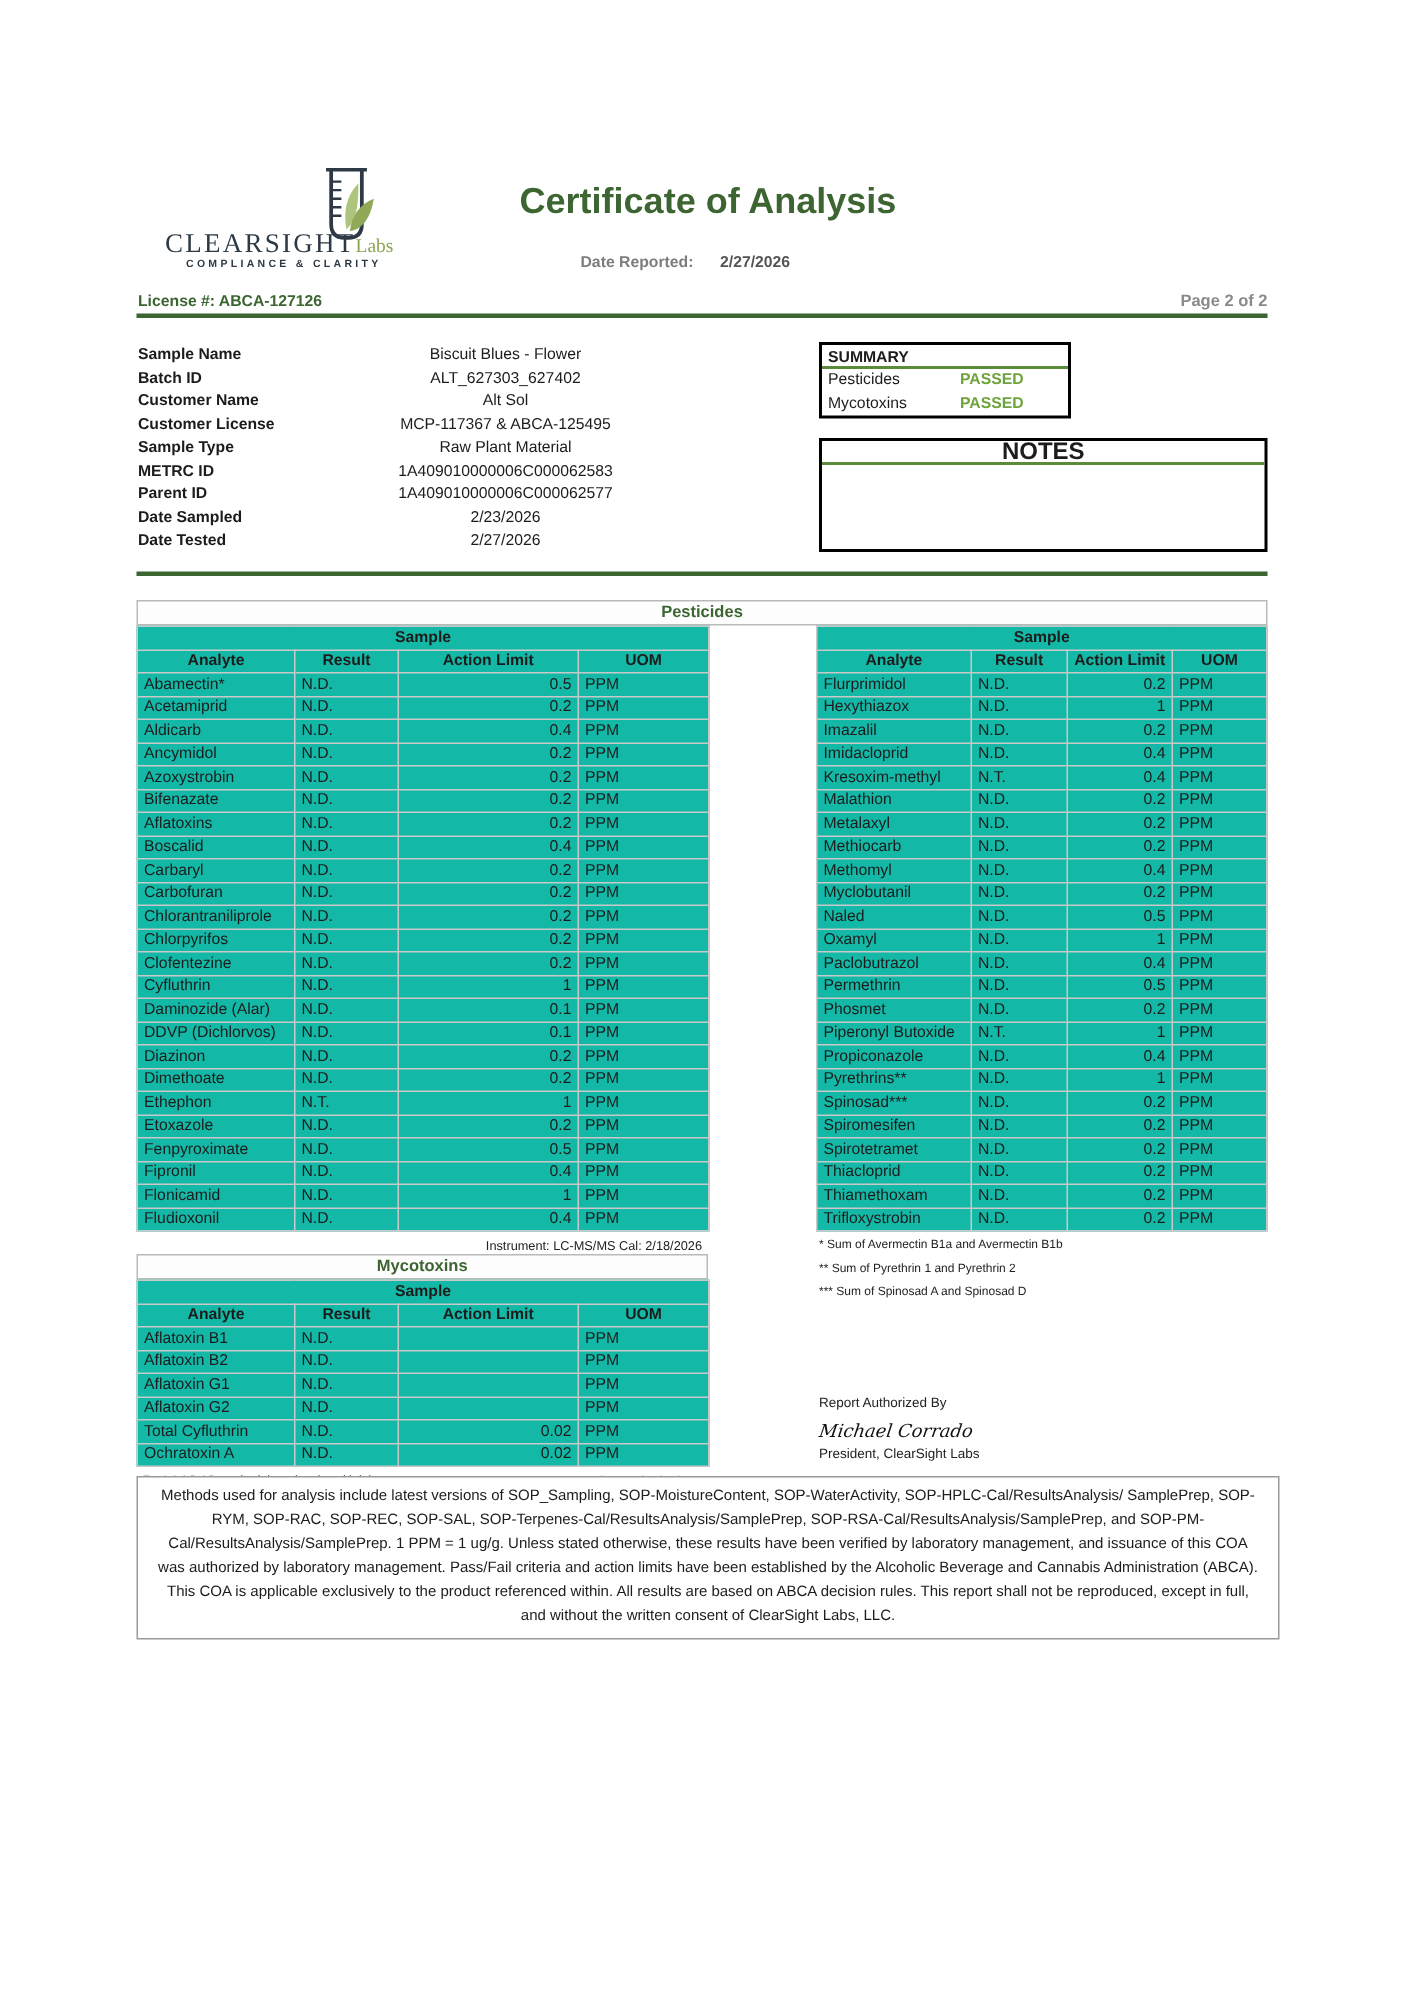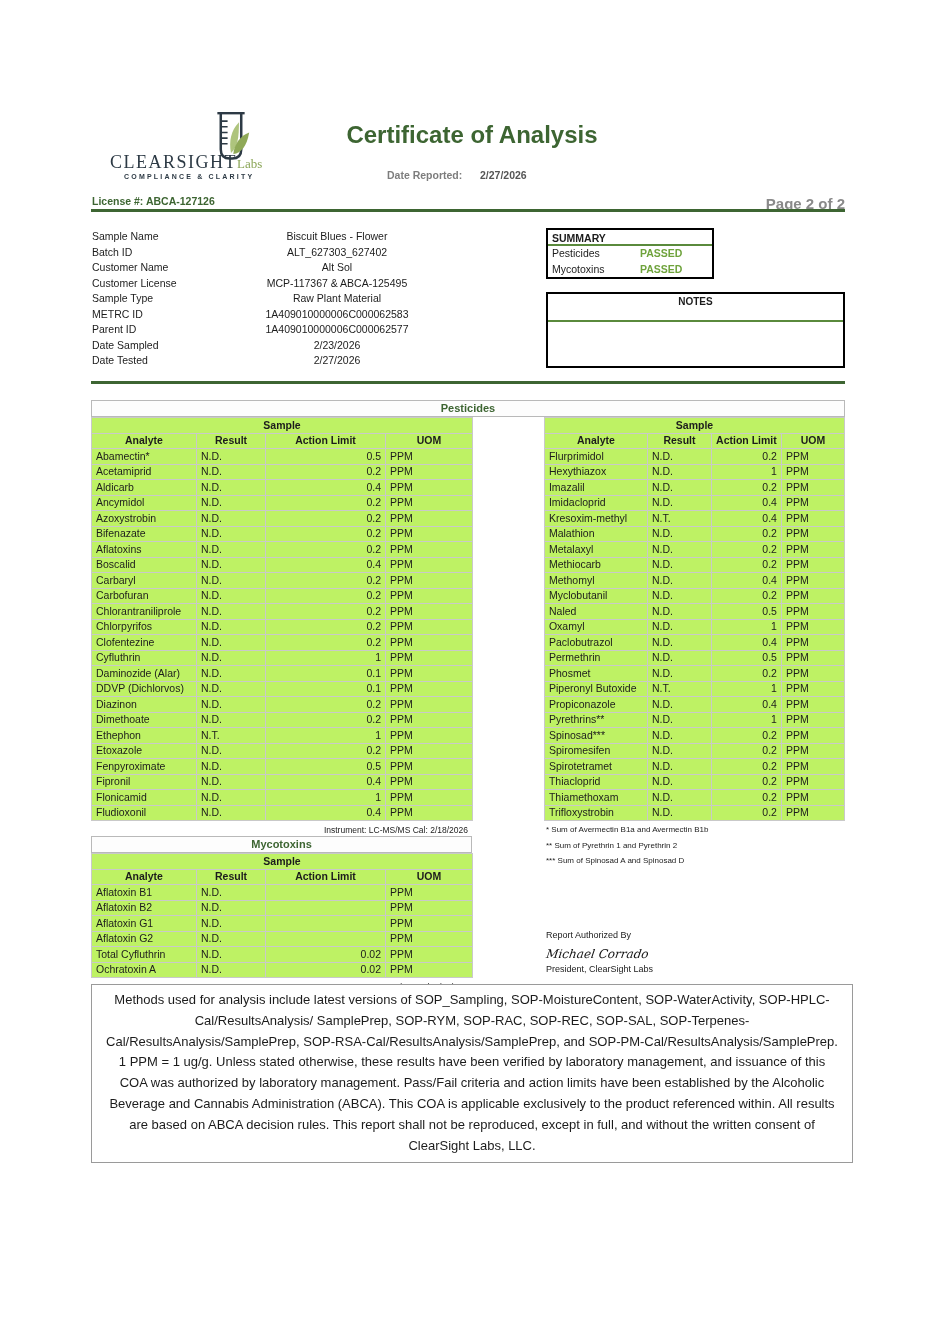--- a/index.html
+++ b/index.html
@@ -20,49 +20,49 @@
   .logo-tagline { position:absolute; left:14px; top:63px; font-size:7px; font-weight:bold;
                   letter-spacing:2.2px; color:#2d3a45; }
 
   .coa-title { position:absolute; left:0; top:121px; width:944px; text-align:center;
                font-size:24px; font-weight:bold; color:#3d6532; }
   .date-reported { position:absolute; left:387px; top:169px; font-size:10.5px; font-weight:bold; }
   .date-reported .lbl { color:#7d7d7d; }
   .date-reported .val { color:#555; position:absolute; left:93px; top:0; white-space:nowrap; }
 
   .license { position:absolute; left:92px; top:195px; font-size:10.5px; font-weight:bold; color:#3d6532; }
-  .page-label { position:absolute; right:99px; top:195px; font-size:15px; font-weight:bold; color:#8a8a8a; }
+  .page-label { position:absolute; right:99px; top:195px; font-size:11px; font-weight:bold; color:#8a8a8a; }
   .rule { position:absolute; left:91px; width:754px; height:3px; background:#3d6532; }
   .rule1 { top:209px; } .rule2 { top:381px; }
 
   
   .info { position:absolute; left:92px; top:229px; width:380px; font-size:10.5px; }
   .info-row { display:flex; height:15.5px; line-height:15.5px; }
-  .info-label { width:120px; font-weight:normal; }
+  .info-label { width:120px; font-weight:bold; }
   .info-value { width:250px; text-align:center; }
 
   
   .summary-box { position:absolute; left:546px; top:228px; width:168px; border:2px solid #000; background:#fff; }
   .summary-title { font-size:10.5px; font-weight:bold; padding:1px 4px; height:16px; line-height:14px;
                    border-bottom:2px solid #5a8a3c; }
   .summary-row { display:flex; font-size:10.5px; height:15.5px; line-height:15.5px; padding-left:4px; }
   .summary-row .s-label { flex:1; }
   .summary-row .s-status { width:72px; font-weight:bold; color:#6fa33c; }
 
   .notes-box { position:absolute; left:546px; top:292px; width:299px; height:76px; border:2px solid #000; background:#fff; }
-  .notes-title { font-size:10px; font-weight:bold; text-align:center; height:28px; line-height:15px;
+  .notes-title { font-size:16px; font-weight:bold; text-align:center; height:16px; line-height:15px;
                  border-bottom:2px solid #5a8a3c; }
 
   
   .pest-section { position:absolute; left:91px; top:400px; width:754px; }
   .section-titlebar { border:1px solid #b9b9b9; height:17px; line-height:15px; text-align:center;
                       font-size:11px; font-weight:bold; color:#3d6532; background:#fdfdfd; }
   .tables-row { display:flex; justify-content:space-between; }
 
-  table.coa { border-collapse:collapse; font-size:10.5px; background:#bef264; table-layout:fixed; }
+  table.coa { border-collapse:collapse; font-size:10.5px; background:#14b8a6; table-layout:fixed; }
   table.coa th, table.coa td { border:1px solid #c9c9c9; padding:0 4px; height:15.5px; line-height:13px;
                                overflow:hidden; white-space:nowrap; }
   table.coa .merged { text-align:center; font-weight:bold; }
   table.coa th { font-weight:bold; text-align:center; }
   table.coa td.c-analyte { text-align:left; }
   table.coa td.c-result { text-align:left; }
   table.coa td.c-limit { text-align:right;margin-top:27px; }
   table.coa td.c-uom { text-align:left; }
   .t-left { width:381px; }
   .t-right { width:300px; }
@@ -79,21 +79,21 @@
 
   
   .auth { position:absolute; left:546px; top:930px; font-size:9px; color:#222; }
   .auth .a-label { height:17px; }
   .auth .a-sig { font-family:"DejaVu Serif", serif; font-style:italic; font-size:12px;
                  transform:skewX(-8deg); height:17px; color:#111; }
   .auth .a-title { height:17px; }
 
   
   .disclaimer { position:absolute; left:91px; top:984px; width:762px; border:1px solid #9a9a9a;
-                padding:5px 12px 6px 12px; font-size:13px; line-height:1.6; text-align:center; color:#1c1c1c;
+                padding:5px 12px 6px 12px; font-size:10px; line-height:1.6; text-align:center; color:#1c1c1c;
                 background:#fff; }
 </style>
 </head>
 <body>
 
 <div class="page">
 
   <div class="logo">
     <svg class="logo-beaker" width="46" height="50" viewBox="0 0 40 44">
       <path d="M8 1 L32 1" stroke="#2d3a45" stroke-width="2.2" fill="none"></path>

